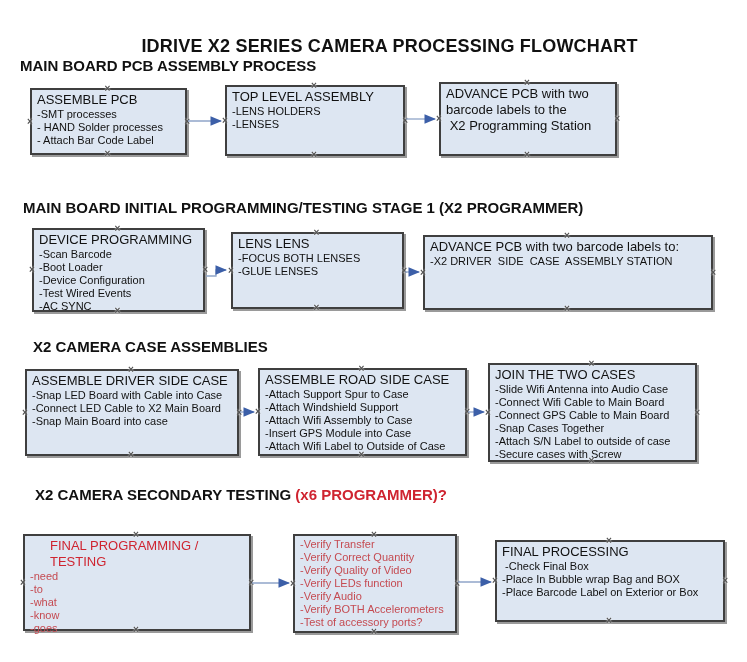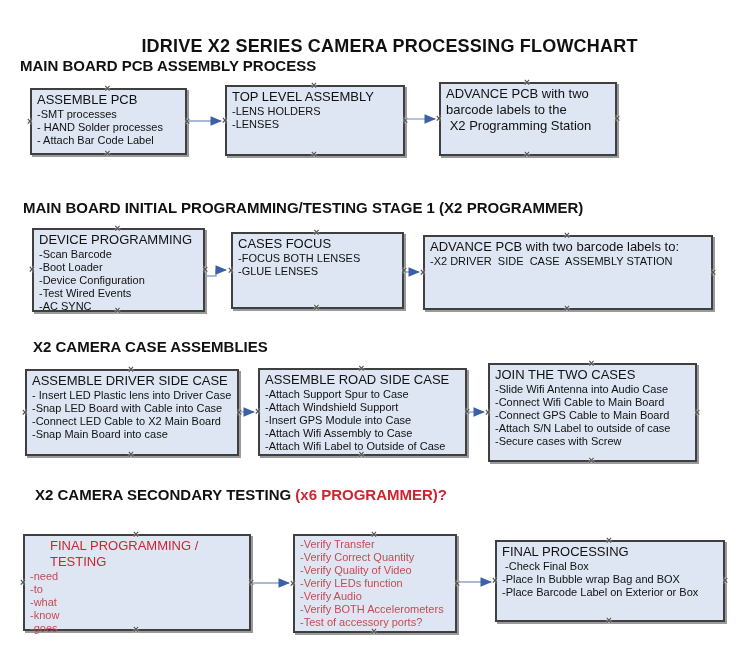--- a/index.html
+++ b/index.html
@@ -104,21 +104,21 @@
         <div class="box-item">-Device Configuration</div>
         <div class="box-item">-Test Wired Events</div>
         <div class="box-item">-AC SYNC</div>
       </div>
   <span class="handle h-top">×</span>
       <span class="handle h-right">×</span>
       <span class="handle h-bottom">×</span>
       <span class="handle h-left">×</span>
     </div>
   <div class="box" style="left:231px;top:232px;width:173px;height:77px">
-    <div class="box-title">CASES FOCUS</div>
+    <div class="box-title">LENS LENS</div>
     <div class="box-items">
         <div class="box-item">-FOCUS BOTH LENSES</div>
         <div class="box-item">-GLUE LENSES</div>
       </div>
   <span class="handle h-top">×</span>
       <span class="handle h-right">×</span>
       <span class="handle h-bottom">×</span>
       <span class="handle h-left">×</span>
     </div>
   <div class="box" style="left:423px;top:235px;width:290px;height:75px">
@@ -128,50 +128,50 @@
       </div>
   <span class="handle h-top">×</span>
       <span class="handle h-right">×</span>
       <span class="handle h-bottom">×</span>
       <span class="handle h-left">×</span>
     </div>
 
   <div class="box" style="left:25px;top:369px;width:214px;height:87px">
     <div class="box-title">ASSEMBLE DRIVER SIDE CASE</div>
     <div class="box-items">
-        <div class="box-item">- Insert LED Plastic lens into Driver Case</div>
         <div class="box-item">-Snap LED Board with Cable into Case</div>
         <div class="box-item">-Connect LED Cable to X2 Main Board</div>
         <div class="box-item">-Snap Main Board into case</div>
       </div>
   <span class="handle h-top">×</span>
       <span class="handle h-right">×</span>
       <span class="handle h-bottom">×</span>
       <span class="handle h-left">×</span>
     </div>
   <div class="box" style="left:258px;top:368px;width:209px;height:88px">
     <div class="box-title">ASSEMBLE ROAD SIDE CASE</div>
     <div class="box-items">
         <div class="box-item">-Attach Support Spur to Case</div>
         <div class="box-item">-Attach Windshield Support</div>
+        <div class="box-item">-Attach Wifi Assembly to Case</div>
         <div class="box-item">-Insert GPS Module into Case</div>
-        <div class="box-item">-Attach Wifi Assembly to Case</div>
         <div class="box-item">-Attach Wifi Label to Outside of Case</div>
       </div>
   <span class="handle h-top">×</span>
       <span class="handle h-right">×</span>
       <span class="handle h-bottom">×</span>
       <span class="handle h-left">×</span>
     </div>
   <div class="box" style="left:488px;top:363px;width:209px;height:99px">
     <div class="box-title">JOIN THE TWO CASES</div>
     <div class="box-items">
         <div class="box-item">-Slide Wifi Antenna into Audio Case</div>
         <div class="box-item">-Connect Wifi Cable to Main Board</div>
         <div class="box-item">-Connect GPS Cable to Main Board</div>
+        <div class="box-item">-Snap Cases Together</div>
         <div class="box-item">-Attach S/N Label to outside of case</div>
         <div class="box-item">-Secure cases with Screw</div>
       </div>
   <span class="handle h-top">×</span>
       <span class="handle h-right">×</span>
       <span class="handle h-bottom">×</span>
       <span class="handle h-left">×</span>
     </div>
 
   <div class="box red" style="left:23px;top:534px;width:228px;height:97px">

